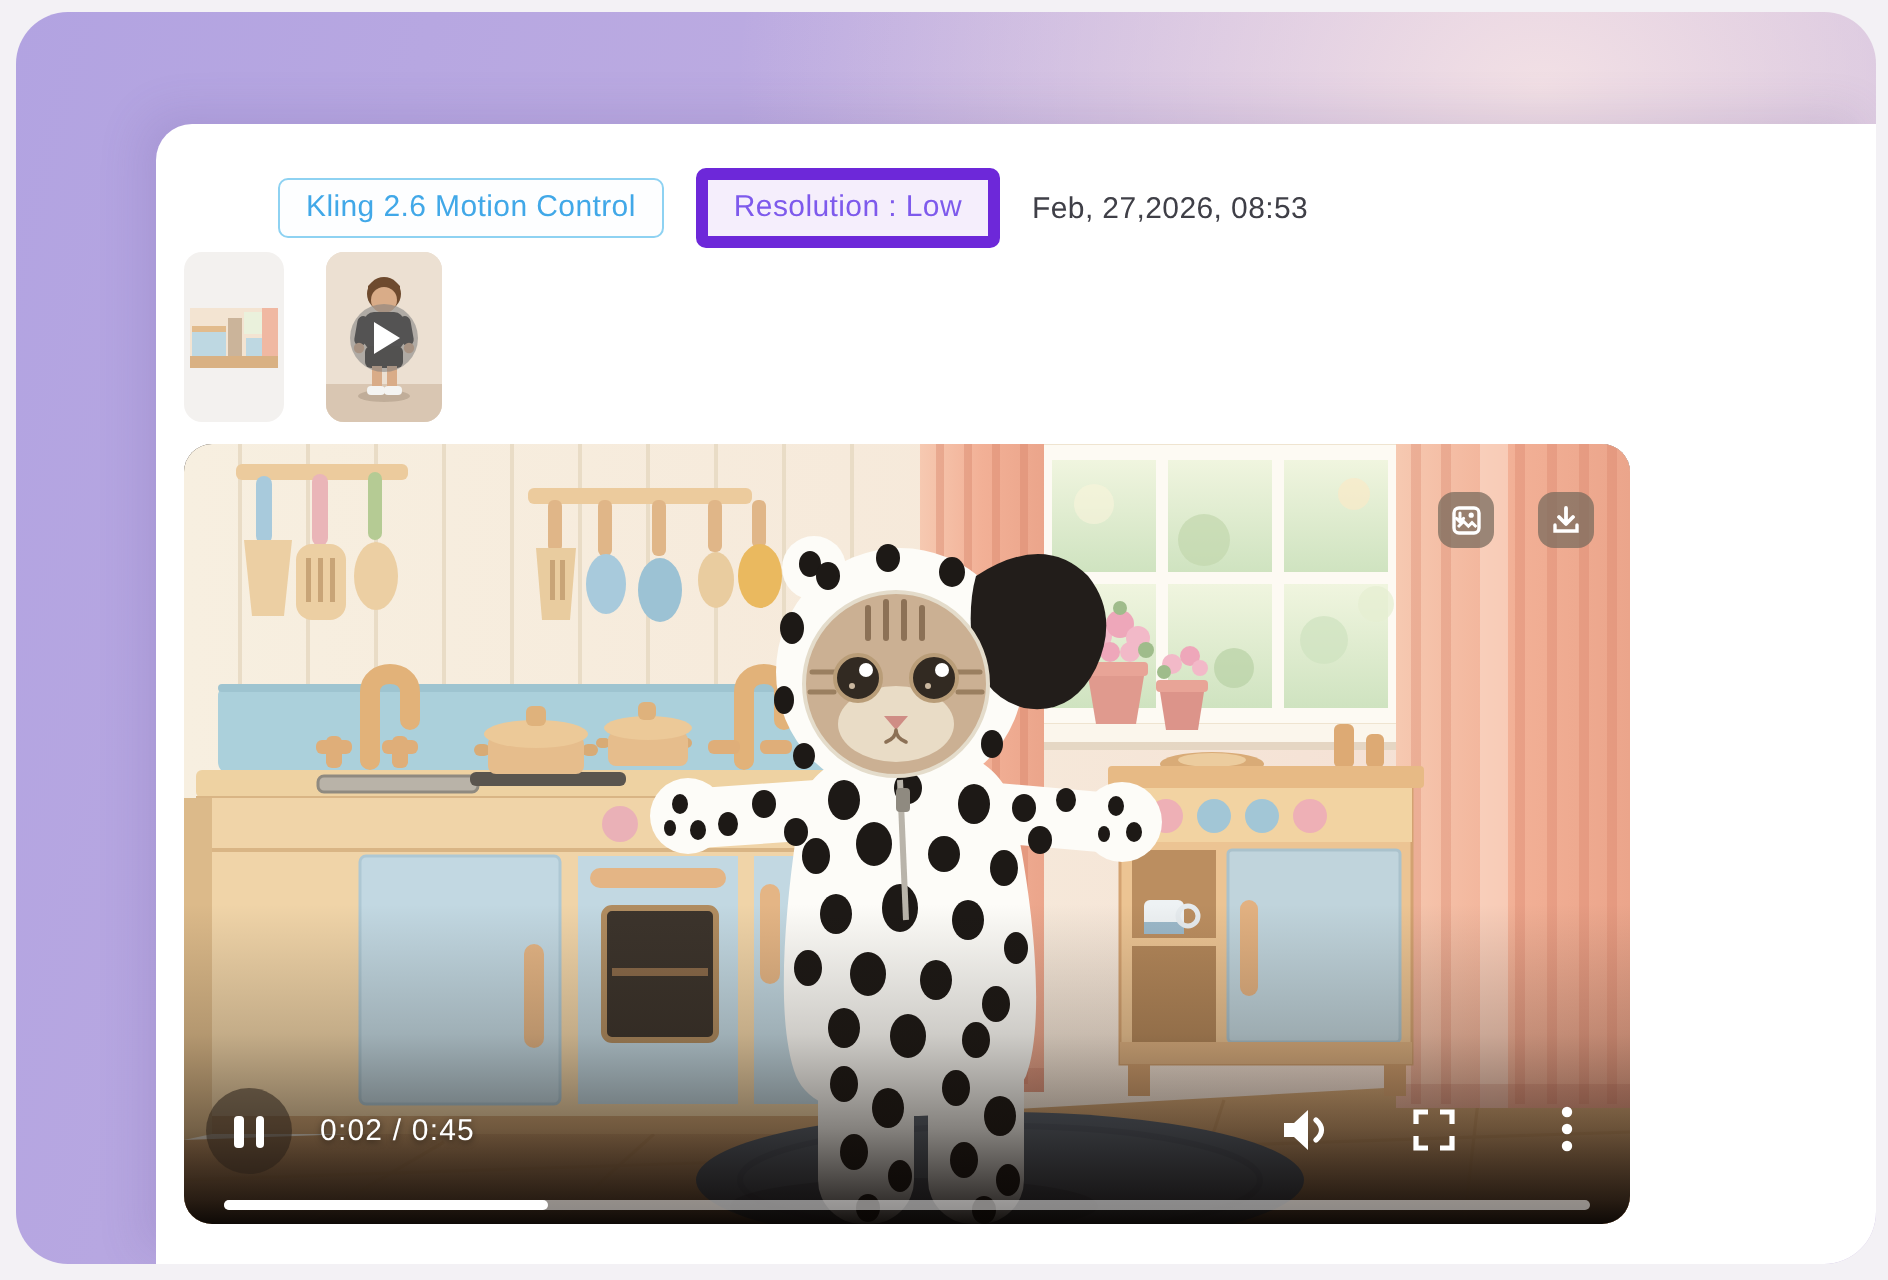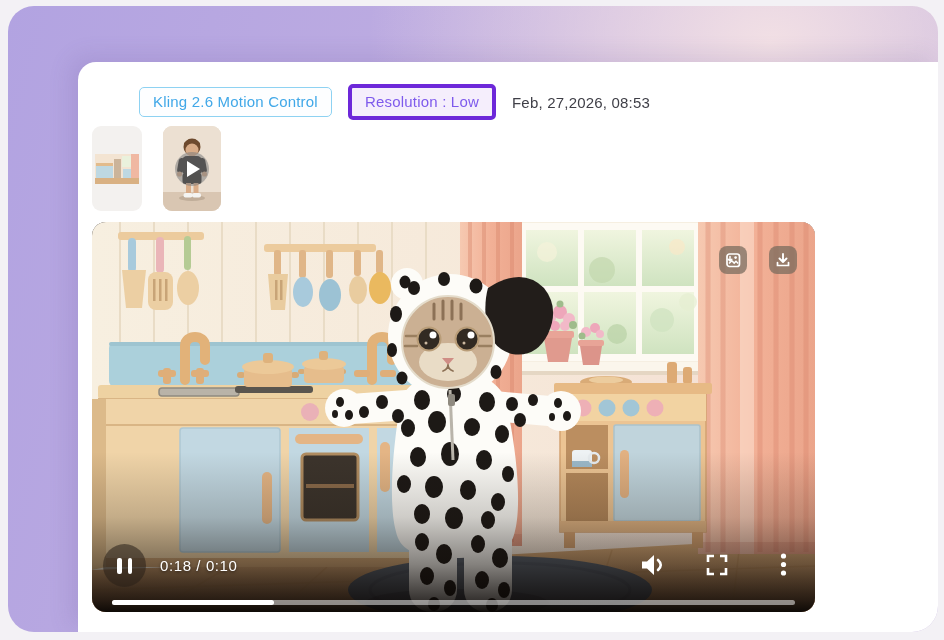--- a/index.html
+++ b/index.html
@@ -9,21 +9,21 @@
     background:
       radial-gradient(ellipse 560px 420px at 82% 6%, rgba(244,226,229,.95), rgba(244,226,229,0) 72%),
       linear-gradient(105deg,#b2a3e1 0%,#bcabe1 38%,#c8b5df 68%,#bfaeda 100%);}
   .card{position:absolute;left:70px;top:56px;right:0;bottom:0;background:#ffffff;
     border-top-left-radius:18px;box-shadow:-8px -6px 22px rgba(90,70,140,.14);}
   
   .badges-row{position:absolute;left:16px;top:22px;display:flex;align-items:center;gap:16px;padding-left:45px;}
   .badge{display:inline-block;font-size:15px;font-weight:500;letter-spacing:.2px;
     padding:5px 13px;border-radius:5px;line-height:18px;white-space:nowrap;}
   .badge-model{color:#41a8e8;border:1px solid #8ed2f2;background:#fdfeff;}
-  .badge-res{color:#7e5aec;border:4px solid #6d28d9;background:#f5eefc;}
+  .badge-res{color:#7e5aec;border:6px solid #6d28d9;background:#f5eefc;}
   .timestamp{font-size:15px;font-weight:500;color:#3f3f47;letter-spacing:.2px;}
   
   .thumbs-row{position:absolute;left:14px;top:64px;display:flex;gap:21px;}
   .thumb{height:85px;border-radius:9px;overflow:hidden;position:relative;}
   .thumb-image{width:50px;background:#f3f1ef;display:flex;align-items:center;justify-content:center;}
   .thumb-video{width:58px;background:#e9ddcf;}
   .play-badge{position:absolute;left:50%;top:50%;transform:translate(-50%,-50%);
     width:34px;height:34px;border-radius:50%;background:rgba(125,125,125,.55);
     display:flex;align-items:center;justify-content:center;}
   .play-tri{width:0;height:0;border-top:8px solid transparent;border-bottom:8px solid transparent;
@@ -425,21 +425,21 @@
               <path d="M9,3 V10.5 M5.5,7.5 L9,11 L12.5,7.5" stroke="#ffffff" stroke-width="1.9" fill="none" stroke-linecap="round" stroke-linejoin="round"></path>
               <path d="M3.5,11.5 v3 h11 v-3" stroke="#ffffff" stroke-width="1.7" fill="none" stroke-linecap="round"></path>
             </svg>
           </button>
         </div>
 
         <button class="pause-btn">
           <span class="pbar"></span>
           <span class="pbar"></span>
         </button>
-        <div class="time">0:18 / 0:10</div>
+        <div class="time">0:02 / 0:45</div>
 
         <button class="ctl ctl-volume">
           <svg width="28" height="26" viewBox="0 0 28 26">
             <path d="M4,9.5 h5 l7,-6.5 v20 l-7,-6.5 h-5 Z" fill="#ffffff"></path>
             <path d="M20,8 q5.5,5 0,10" stroke="#ffffff" stroke-width="2.6" fill="none" stroke-linecap="round"></path>
           </svg>
         </button>
         <button class="ctl ctl-full">
           <svg width="22" height="22" viewBox="0 0 22 22">
             <path d="M2,8 V2 H8 M14,2 H20 V8 M20,14 V20 H14 M8,20 H2 V14" stroke="#ffffff" stroke-width="2.6" fill="none"></path>

